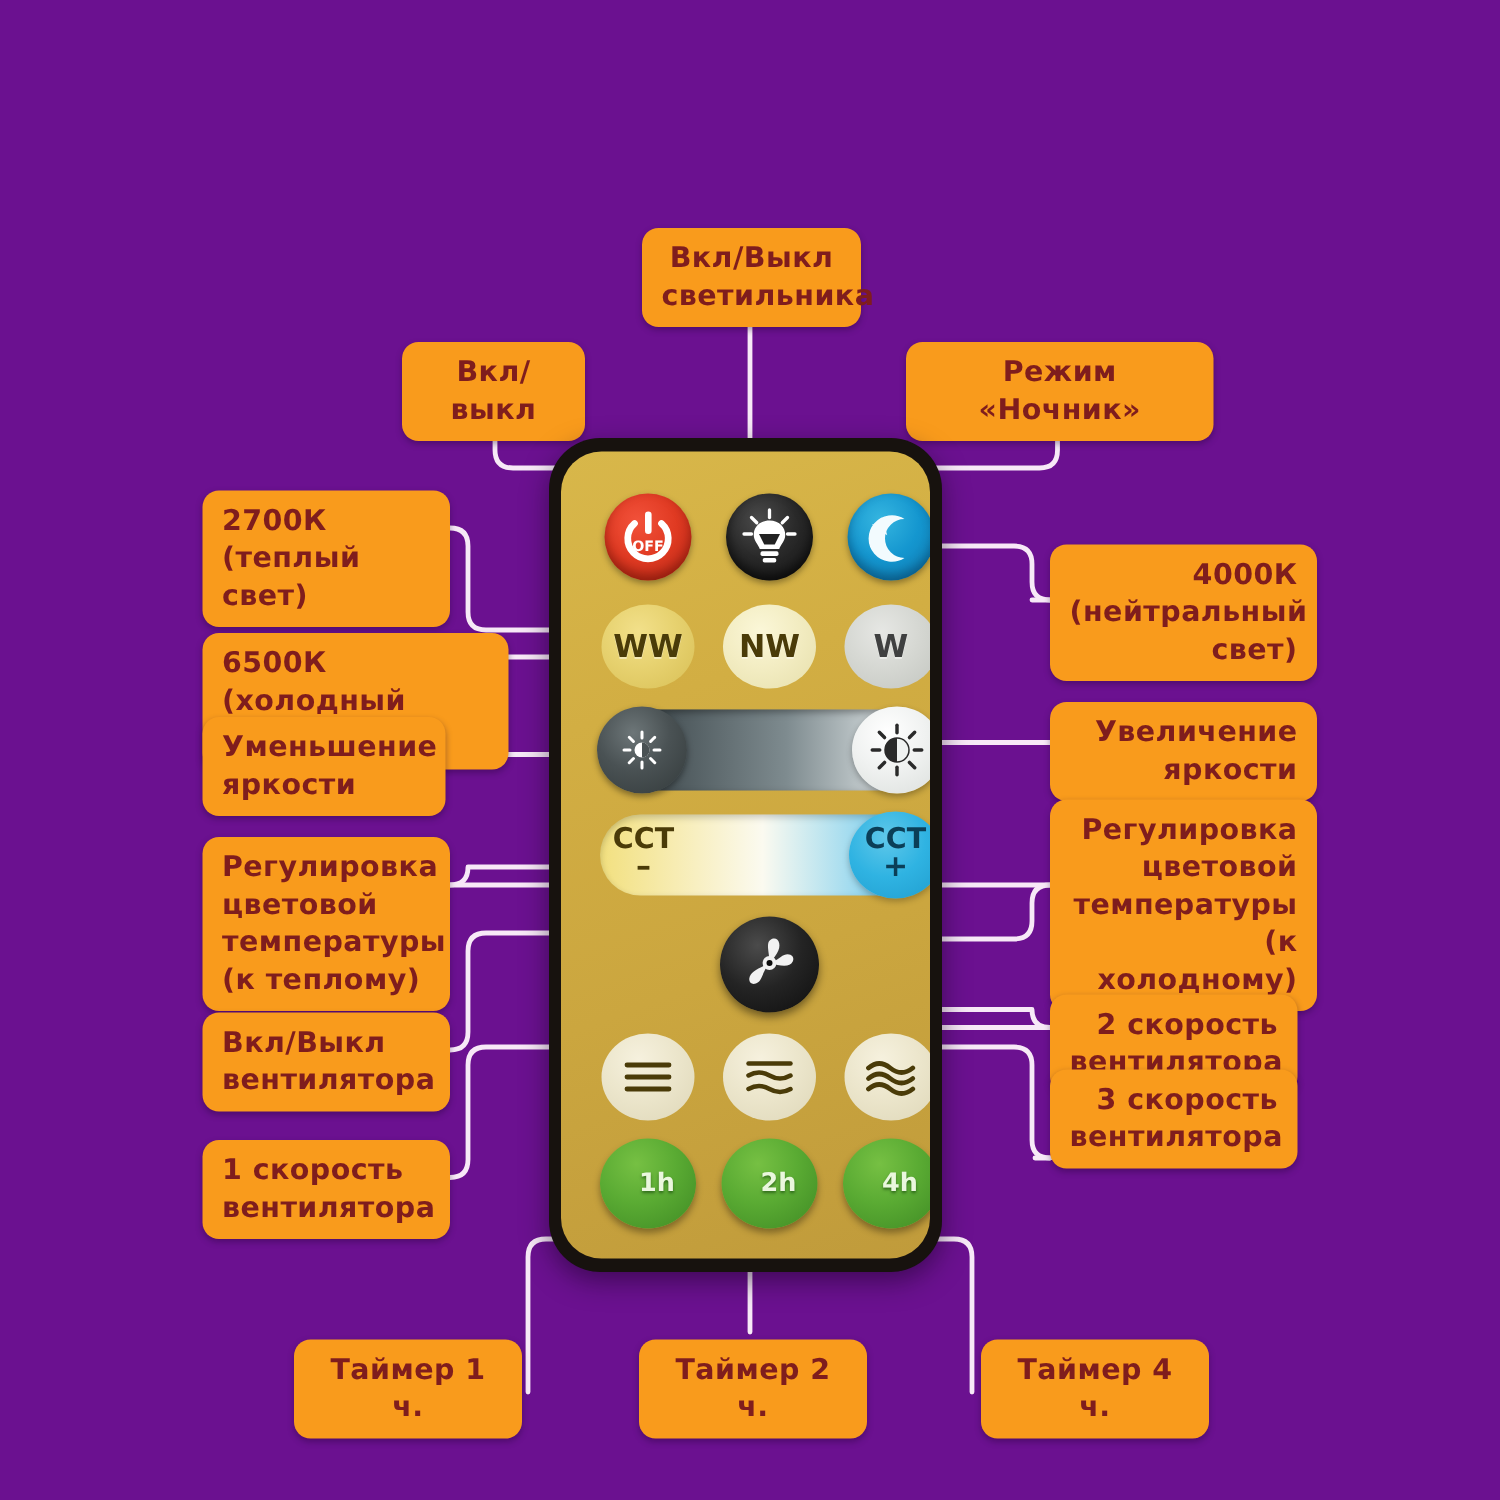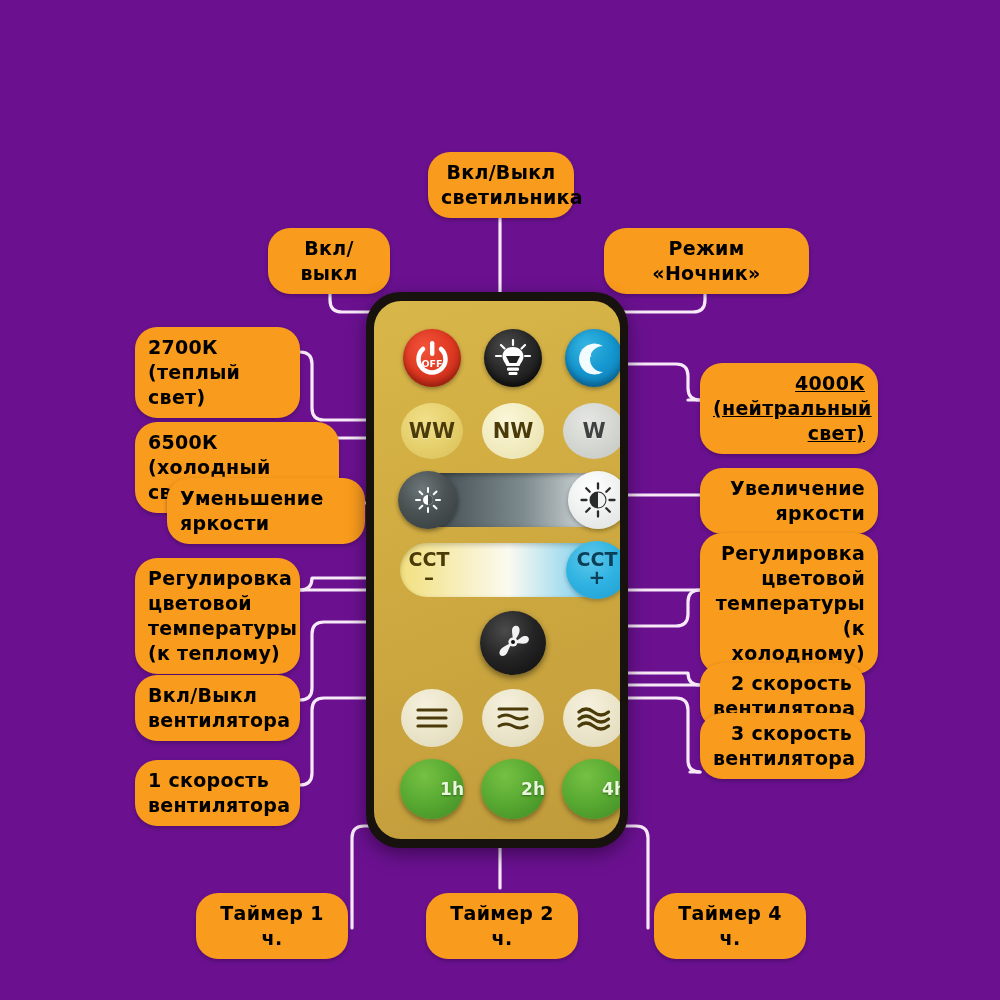--- a/index.html
+++ b/index.html
@@ -25,22 +25,22 @@
     white-space:nowrap;
   }
 
   
   #wires{position:absolute;left:0;top:0;width:1000px;height:1000px;}
 
   
   .label{
     position:absolute;
     background:#F99B1C;
-    color:#000000;
-    border-radius:22px;
+    color:#7f1d1d;
+    border-radius:11px;
     font-family:"DejaVu Sans",sans-serif;
     font-size:19px;
     line-height:25px;
     font-weight:600;
     padding:8px 13px;
     box-sizing:border-box;
     letter-spacing:.3px;
     box-shadow:0 2px 4px rgba(30,2,45,.35);
     white-space:pre-line;
   }
@@ -159,21 +159,21 @@
   .b-sp3{left:189px;}
   
   .b-tm{top:458px;width:64px;height:60px;border-radius:50%;
     background:radial-gradient(circle at 38% 28%,#76c043 0%,#5aab33 45%,#3f8a24 100%);
     box-shadow:0 3px 5px rgba(0,0,0,.35);}
   .b-tm1{left:26px;}
   .b-tm2{left:107px;}
   .b-tm3{left:188px;}
   .tmtxt{
     position:absolute;left:0;right:0;top:50%;transform:translateY(-50%);
-    text-align:right;color:#eaf7dd;font-size:17px;font-weight:bold;
+    text-align:center;color:#eaf7dd;font-size:17px;font-weight:bold;
     font-family:"DejaVu Sans",sans-serif;
     text-shadow:0 1px 2px rgba(0,40,0,.5);
     padding-left:12px;
   }
   .ico{position:absolute;left:50%;top:50%;transform:translate(-50%,-50%);}
 </style>
 </head>
 <body>
 
 <div id="stage">
@@ -244,32 +244,32 @@
 
   <div class="label c" style="left:268px;top:228px;width:122px;">Вкл/выкл</div>
   <div class="label c" style="left:428px;top:152px;width:146px;">Вкл/Выкл
 светильника</div>
   <div class="label c" style="left:604px;top:228px;width:205px;">Режим «Ночник»</div>
 
   <div class="label l" style="left:135px;top:327px;width:165px;">2700К
 (теплый свет)</div>
   <div class="label l" style="left:135px;top:422px;width:204px;">6500К
 (холодный свет)</div>
-  <div class="label l" style="left:135px;top:478px;width:198px;margin-left:32px;">Уменьшение
+  <div class="label l" style="left:135px;top:478px;width:162px;">Уменьшение
 яркости</div>
   <div class="label l" style="left:135px;top:558px;width:165px;">Регулировка
 цветовой
 температуры
 (к теплому)</div>
   <div class="label l" style="left:135px;top:675px;width:165px;">Вкл/Выкл
 вентилятора</div>
   <div class="label l" style="left:135px;top:760px;width:165px;">1 скорость
 вентилятора</div>
 
-  <div class="label r" style="left:700px;top:363px;width:178px;text-decoration:underline;">4000К
+  <div class="label r" style="left:700px;top:363px;width:178px;">4000К
 (нейтральный
 свет)</div>
   <div class="label r" style="left:700px;top:468px;width:178px;">Увеличение
 яркости</div>
   <div class="label r" style="left:700px;top:533px;width:178px;">Регулировка
 цветовой
 температуры
 (к холодному)</div>
   <div class="label r" style="left:700px;top:663px;width:165px;">2 скорость
 вентилятора</div>

